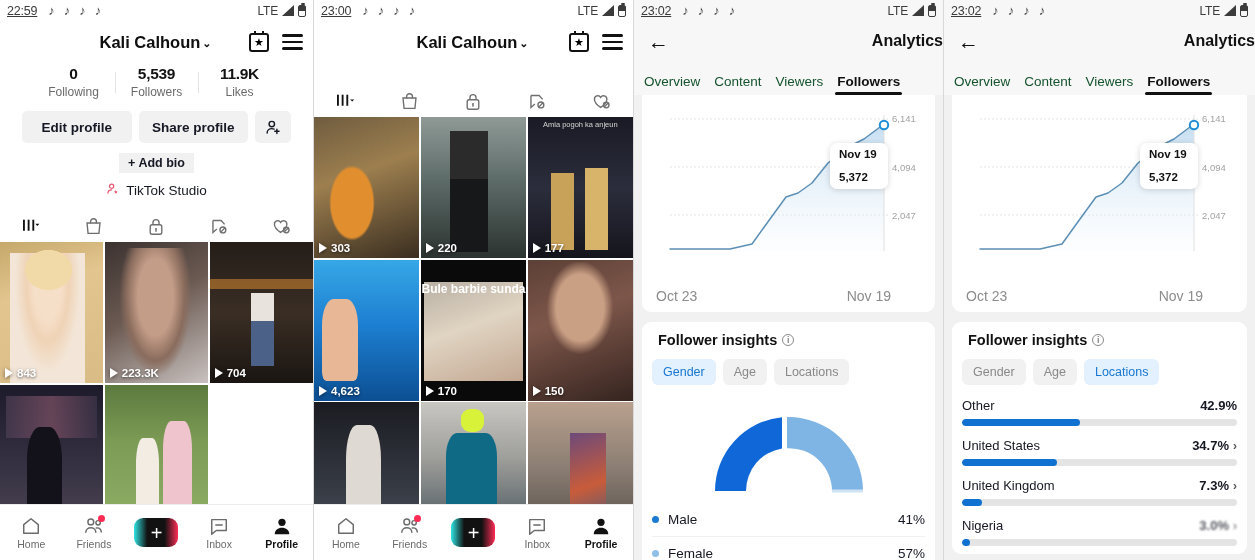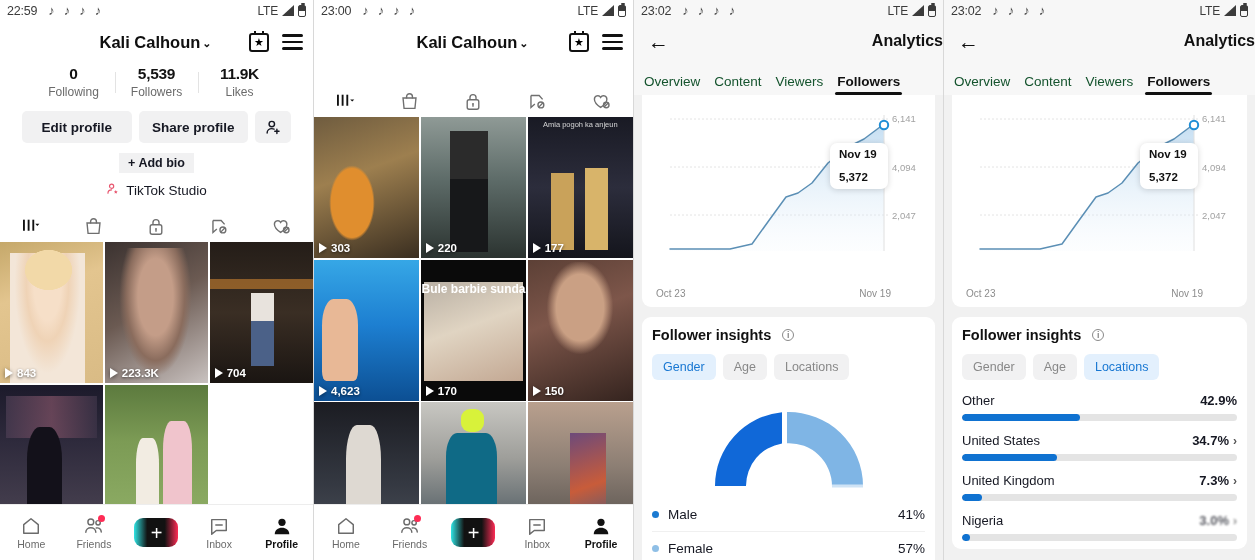--- a/index.html
+++ b/index.html
@@ -15,21 +15,21 @@
   .p2 { width: 320px; border-right: 1px solid #d8d8d8; }
   .p3 { width: 310px; border-right: 1px solid #d8d8d8; background: #f1f1f1; }
   .p4 { width: 311px; background: #f1f1f1; }
 
   
   .statusbar {
     height: 21px; display: flex; align-items: center;
     padding: 0 7px; background: #fff; font-size: 12.5px; color: #3b3b3b;
     font-weight: 500; position: relative; z-index: 20;
   }
-  .sb-time { letter-spacing: -.2px; }
+  .sb-time { letter-spacing: -.2px; text-decoration: underline; }
   .sb-notes { display: flex; gap: 9px; margin-left: 11px; }
   .tt-note { font-size: 13px; color: #4a4a4a; line-height: 1; }
   .sb-right { margin-left: auto; display: flex; align-items: center; gap: 4px; }
   .sb-lte { font-size: 12px; letter-spacing: -.2px; }
   .sig { width: 0; height: 0; border-style: solid; border-width: 0 0 11px 12px;
          border-color: transparent transparent #3b3b3b transparent; }
   .batt { width: 8px; height: 12px; border: 1.6px solid #3b3b3b; border-radius: 2px;
           position: relative; background: linear-gradient(#3b3b3b 55%, transparent 55%); }
   .batt::after { content:""; position:absolute; top:-3px; left:2px; width:4px; height:2px;
                  background:#3b3b3b; border-radius:1px; }
@@ -100,24 +100,24 @@
               font-weight: bold; color: #111; pointer-events: none; }
   .an-tabs { display: flex; align-items: flex-end; height: 34px; padding: 0 10px; gap: 14px; background:#f7f7f7;}
   .an-tab { font-size: 13.5px; color: #14532d; padding-bottom: 6px; position: relative; white-space: nowrap;}
   .an-tab.act { color: #111; font-weight: bold; }
   .an-tab.act::after { content:""; position:absolute; bottom: 0; left: -2px; right: -2px;
                        height: 3px; background: #111; border-radius: 2px; }
 
   .card { background: #fff; border-radius: 9px; margin: 7px 8px 0; padding: 10px 10px 8px; }
   .chart-wrap { position: relative; height: 185px; }
   .chart-wrap svg { display: block; }
-  .xlab { display: flex; justify-content: space-between; font-size: 10px; color: #8c8c8c;
+  .xlab { display: flex; justify-content: space-between; font-size: 14px; color: #8c8c8c;
           padding: 2px 34px 0 4px; }
 
-  .ins-title { display: flex; align-items: center; gap: 11px; font-size: 14.5px; font-weight: bold; color: #111; }
+  .ins-title { display: flex; align-items: center; gap: 5px; font-size: 14.5px; font-weight: bold; color: #111; margin-left: 6px; }
   .info-ic { width: 12px; height: 12px; border: 1.3px solid #8a8a8a; border-radius: 50%;
              font-size: 9px; color: #8a8a8a; display: flex; align-items: center;
              justify-content: center; line-height: 1; font-weight: bold; }
   .segs { display: flex; gap: 7px; margin-top: 11px; }
   .seg { border-radius: 6px; background: #f1f1f2; color: #888; font-size: 12.5px;
          padding: 6px 11px; font-weight: 500; }
   .seg.act { background: #e3f0fd; color: #1877d2; }
 
   .legrow { display: flex; align-items: center; font-size: 13.5px; color: #161823; padding: 9px 0; }
   .legrow + .legrow { border-top: 1px solid #f0f0f0; }

